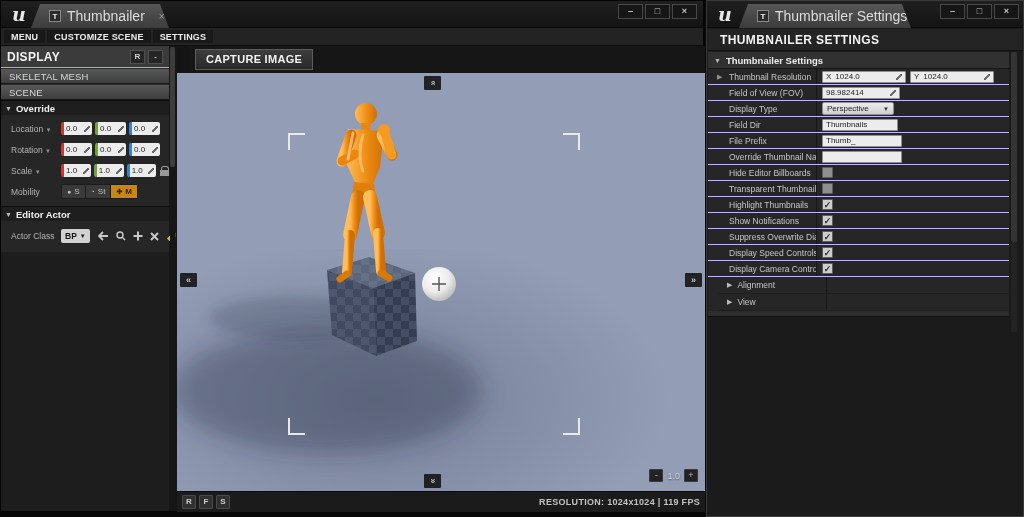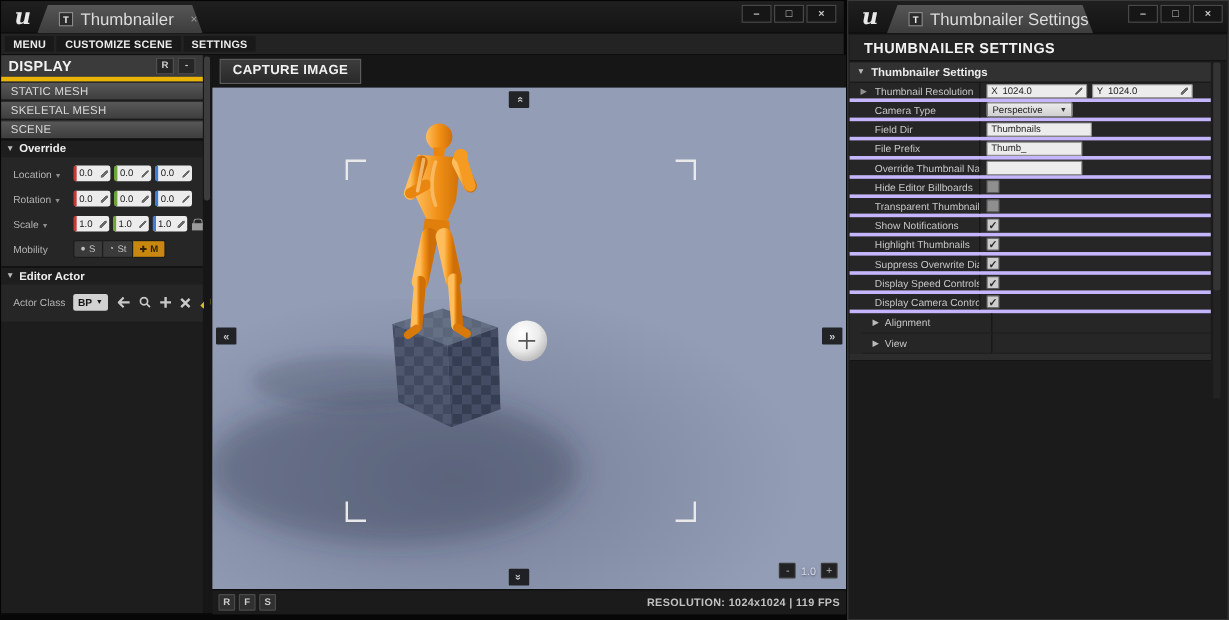--- a/index.html
+++ b/index.html
@@ -26,21 +26,21 @@
 
   
   #left-window { left:0; top:0; width:704px; height:512px; border:1px solid #050505; }
   #menubar { position:absolute; left:0; top:27px; right:0; height:18px; background:#232323;
     display:flex; gap:2px; padding:2px 3px; border-bottom:1px solid #0e0e0e; }
   .menu-item { background:#191919; color:#ececec; font-size:9px; font-weight:bold;
     padding:2px 7px 0 7px; letter-spacing:.2px; }
 
   
   #sidebar { position:absolute; left:0; top:45px; width:168px; bottom:0; background:#1d1d1d; }
-  #display-header { height:22px; background:#3b3b3b; border-bottom:4px solid #eab308;
+  #display-header { height:22px; background:#3b3b3b; border-bottom:1px solid #eab308;
     display:flex; align-items:center; padding:0 6px; }
   #display-title { font-size:12px; font-weight:bold; color:#f2f2f2; letter-spacing:.3px; flex:1; }
   .hdr-btn { width:15px; height:14px; background:#262626; border:1px solid #4f4f4f;
     color:#cfcfcf; font-size:8px; font-weight:bold; text-align:center; line-height:12px; margin-left:3px; }
   .mesh-section { height:16px; background:linear-gradient(#585858,#3e3e3e);
     border-top:1px solid #2b2b2b; border-bottom:1px solid #1a1a1a;
     color:#d8d8d8; font-size:9.5px; line-height:16px; padding:0 8px; letter-spacing:.2px; }
   .cat-header { height:15px; background:#1e1e1e; border-top:1px solid #0c0c0c;
     display:flex; align-items:center; gap:4px; padding:0 4px;
     font-size:9.5px; font-weight:bold; color:#efefef; }
@@ -69,21 +69,21 @@
   .actor-row { display:flex; align-items:center; height:24px; padding-left:10px; }
   .class-btn { background:#d2d2d2; color:#151515; font-size:8.5px; font-weight:bold;
     border-radius:2px; padding:2px 4px; display:flex; gap:3px; align-items:center; margin-right:8px; }
   .class-btn .dd { font-size:6px; }
   .tool-ico { margin-right:7px; display:flex; }
   #sidebar-scroll { position:absolute; left:169px; top:45px; width:5px; bottom:0; background:#161616; }
   #sidebar-scroll .thumb { position:absolute; top:1px; left:0; width:5px; height:120px; background:#3d3d3d; border-radius:2px; }
 
   
   #viewport { position:absolute; left:176px; top:45px; width:528px; height:445px; background:#141414; }
-  #capture-bar { position:absolute; left:0; top:0; right:0; height:27px; background:#161616; }
+  #capture-bar { position:absolute; left:12px; top:0; right:0; height:27px; background:#161616; }
   #capture-button { position:absolute; left:6px; top:3px; height:21px;
     background:linear-gradient(#3d3d3d,#292929); border:1px solid #5c5c5c; color:#f2f2f2;
     font-size:11px; font-weight:bold; letter-spacing:.3px; padding:0 10px; line-height:19px; }
   #scene { position:absolute; left:0; top:27px; right:0; bottom:0; overflow:hidden; background:#939db6; }
   #backdrop { position:absolute; left:-14px; top:-14px; width:556px; height:208px;
     filter:blur(7px);
     background:
       radial-gradient(ellipse 90px 110px at 20px 80px, #2e3d2c 0%, rgba(46,61,44,.85) 45%, transparent 72%),
       radial-gradient(ellipse 80px 95px at 95px 55px, #4a5c42 0%, transparent 70%),
       radial-gradient(ellipse 55px 75px at 255px 70px, #647656 0%, transparent 68%),
@@ -120,21 +120,21 @@
 
   
   #right-window { left:706px; top:0; width:318px; height:517px; border:1px solid #3a3a3a; background:#1b1b1b; }
   #rw-header { position:absolute; left:1px; right:1px; top:28px; height:22px; background:#242424;
     border-bottom:1px solid #121212; display:flex; align-items:center; padding:0 12px;
     font-size:12px; font-weight:bold; color:#f2f2f2; letter-spacing:.4px; }
   #rw-category { position:absolute; left:1px; right:14px; top:51px; height:17px; background:#313131;
     border-bottom:1px solid #161616; display:flex; align-items:center; gap:5px; padding:0 6px;
     font-size:9.5px; font-weight:bold; color:#ececec; }
   #prop-grid { position:absolute; left:1px; right:14px; top:68px; background:#262626; }
-  .prop-row { height:16px; display:flex; align-items:center; border-bottom:3px solid #c4b5fd; position:relative; }
+  .prop-row { height:16px; display:flex; align-items:center; border-bottom:1px solid #c4b5fd; position:relative; }
   .prop-label { width:108px; flex:none; font-size:8.5px; color:#c6c6c6; padding-left:21px;
     white-space:nowrap; overflow:hidden; position:relative; }
   .prop-label .exp { position:absolute; left:9px; top:1px; font-size:7px; color:#8f8f8f; }
   .prop-value { flex:1; display:flex; align-items:center; gap:4px; padding-left:5px;
     border-left:1px solid #171717; height:100%; }
   .pin { height:12px; background:#ececec; border:1px solid #8f8f8f; border-radius:1px;
     font-size:8px; color:#1c1c1c; font-family:"Liberation Sans",sans-serif;
     padding:0 3px; display:flex; align-items:center; }
   input.pin { outline:none; }
   .vec-field { width:84px; display:flex; align-items:center; justify-content:space-between;
@@ -180,21 +180,20 @@
     <div class="menu-item">CUSTOMIZE SCENE</div>
     <div class="menu-item">SETTINGS</div>
   </div>
 
   <div id="sidebar">
     <div id="display-header">
       <span id="display-title">DISPLAY</span>
       <span class="hdr-btn">R</span>
       <span class="hdr-btn">-</span>
     </div>
-    <div class="mesh-section">STATIC MESH</div>
     <div class="mesh-section">SKELETAL MESH</div>
     <div class="mesh-section">SCENE</div>
 
     <div class="cat-header">
       <span class="tri">▼</span>
       <span>Override</span>
     </div>
     <div class="panel-body">
       <div class="t-row">
         <span class="t-label"><span>Location</span> <span class="dd">▼</span></span>
@@ -440,32 +439,41 @@
             <span class="diag"></span>
           </span>
         <span class="vec-field">
             <span class="axis">Y</span>
             <span class="val">1024.0</span>
             <span class="diag"></span>
           </span>
       </div>
     </div>
     <div class="prop-row">
-      <div class="prop-label"><span>Camera Type</span></div>
+      <div class="prop-label"><span>Field of View (FOV)</span></div>
+      <div class="prop-value">
+        <span class="vec-field" style="width:78px;">
+            <span class="val">98.982414</span>
+            <span class="diag"></span>
+          </span>
+      </div>
+    </div>
+    <div class="prop-row">
+      <div class="prop-label"><span>Display Type</span></div>
       <div class="prop-value">
         <span class="dropdown">
             <span>Perspective</span>
             <span class="dd">▼</span>
           </span>
       </div>
     </div>
     <div class="prop-row">
       <div class="prop-label"><span>Field Dir</span></div>
       <div class="prop-value">
-          <input class="pin" style="width: 88px;" readonly="" value="Thumbnails">
+          <input class="pin" style="width: 76px;" readonly="" value="Thumbnails">
         </div>
     </div>
     <div class="prop-row">
       <div class="prop-label"><span>File Prefix</span></div>
       <div class="prop-value">
           <input class="pin" style="width: 80px;" readonly="" value="Thumb_">
         </div>
     </div>
     <div class="prop-row">
       <div class="prop-label"><span>Override Thumbnail Name</span></div>
@@ -479,27 +487,27 @@
           <span class="checkbox" data-checked="false"></span>
         </div>
     </div>
     <div class="prop-row">
       <div class="prop-label"><span>Transparent Thumbnail</span></div>
       <div class="prop-value">
           <span class="checkbox" data-checked="false"></span>
         </div>
     </div>
     <div class="prop-row">
+      <div class="prop-label"><span>Highlight Thumbnails</span></div>
+      <div class="prop-value">
+          <span class="checkbox" data-checked="true"></span>
+        </div>
+    </div>
+    <div class="prop-row">
       <div class="prop-label"><span>Show Notifications</span></div>
-      <div class="prop-value">
-          <span class="checkbox" data-checked="true"></span>
-        </div>
-    </div>
-    <div class="prop-row">
-      <div class="prop-label"><span>Highlight Thumbnails</span></div>
       <div class="prop-value">
           <span class="checkbox" data-checked="true"></span>
         </div>
     </div>
     <div class="prop-row">
       <div class="prop-label"><span>Suppress Overwrite Dialog</span></div>
       <div class="prop-value">
           <span class="checkbox" data-checked="true"></span>
         </div>
     </div>

